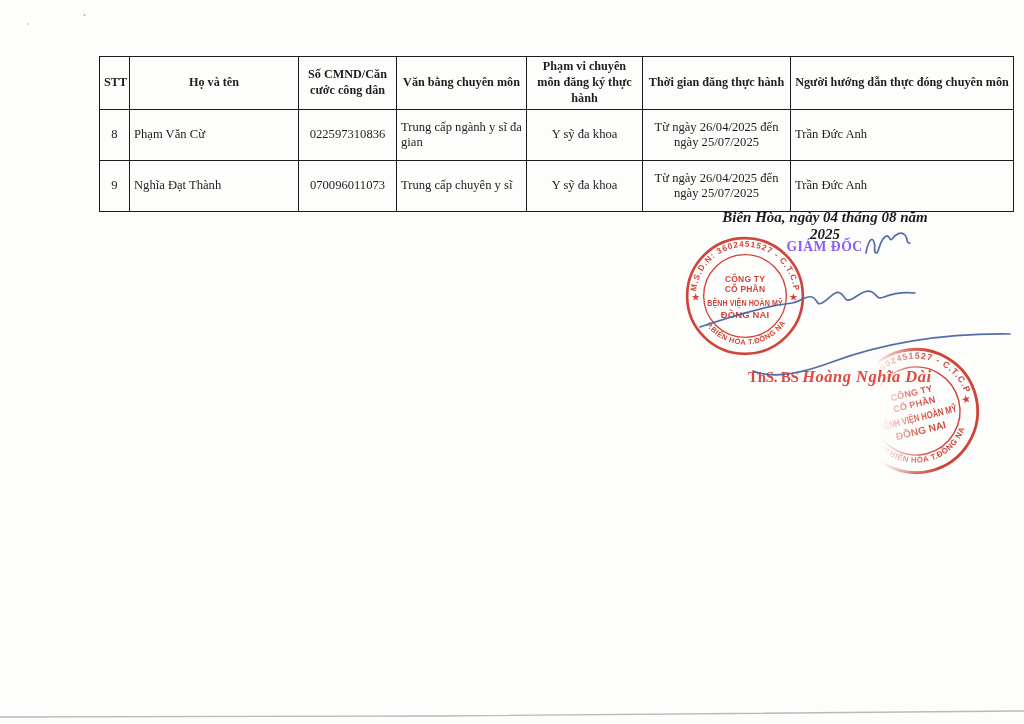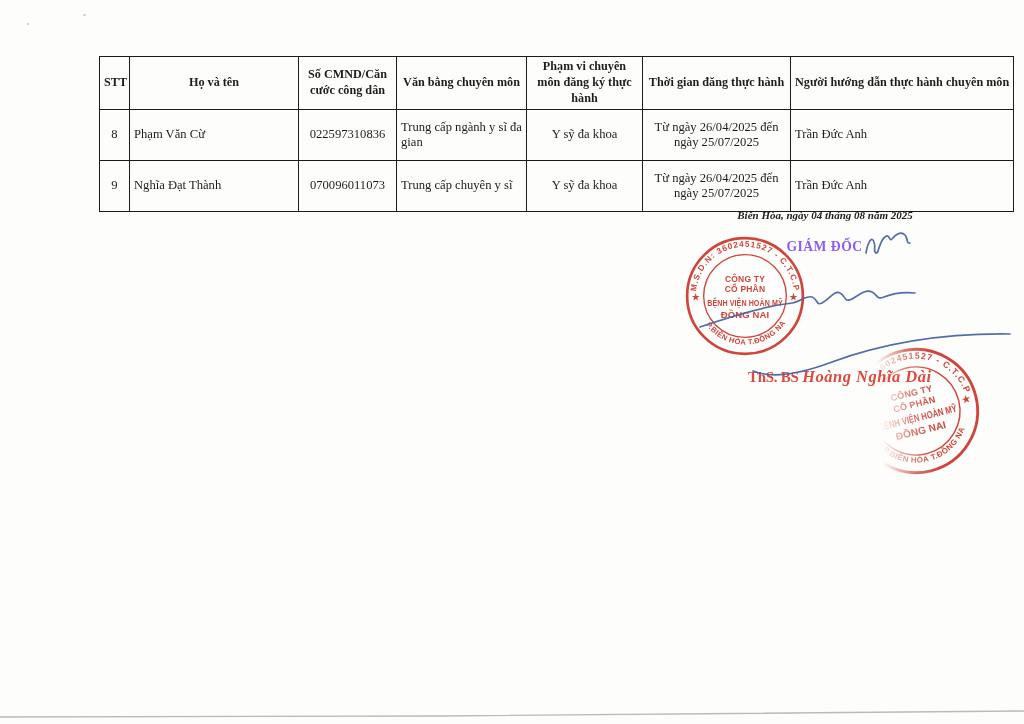--- a/index.html
+++ b/index.html
@@ -25,21 +25,21 @@
   }
   table.doc tbody td{height:46px;}
   td.c{text-align:center;}
   td.l{text-align:left;padding-left:6px;}
   td.mentor{padding-left:14px;}
   th.nowrap{white-space:nowrap;font-family:Liberation Serif, serif;}
 
   
   .place-date{
     position:absolute;left:710px;top:209px;width:230px;text-align:center;
-    font-style:italic;font-weight:bold;font-size:11px;color:#1d1d1d;
+    font-style:italic;font-weight:bold;font-size:15px;color:#1d1d1d;
   }
   .director-title{
     position:absolute;left:762px;top:239px;width:125px;text-align:center;
     font-weight:bold;font-size:13.6px;letter-spacing:.5px;color:#8b5cf6;
   }
   .sign-instruction{
     position:absolute;left:727px;top:256px;width:198px;text-align:center;
     font-style:italic;font-size:12.2px;color:#1d1d1d;
   }
   .signer-name{
@@ -90,21 +90,21 @@
       <col style="width:223px">
     </colgroup>
     <thead>
       <tr>
         <th>STT</th>
         <th>Họ và tên</th>
         <th>Số CMND/Căn cước công dân</th>
         <th>Văn bằng chuyên môn</th>
         <th>Phạm vi chuyên môn đăng ký thực hành</th>
         <th class="nowrap">Thời gian đăng thực hành</th>
-        <th class="nowrap">Người hướng dẫn thực hành chuyên môn</th>
+        <th class="nowrap">Người hướng dẫn thực đóng chuyên môn</th>
       </tr>
     </thead>
     <tbody>
       <tr>
         <td class="c">8</td>
         <td class="l">Phạm Văn Cừ</td>
         <td class="c">022597310836</td>
         <td class="l">Trung cấp ngành y sĩ đa gian</td>
         <td class="c">Y sỹ đa khoa</td>
         <td class="c">Từ ngày 26/04/2025 đến ngày 25/07/2025</td>

